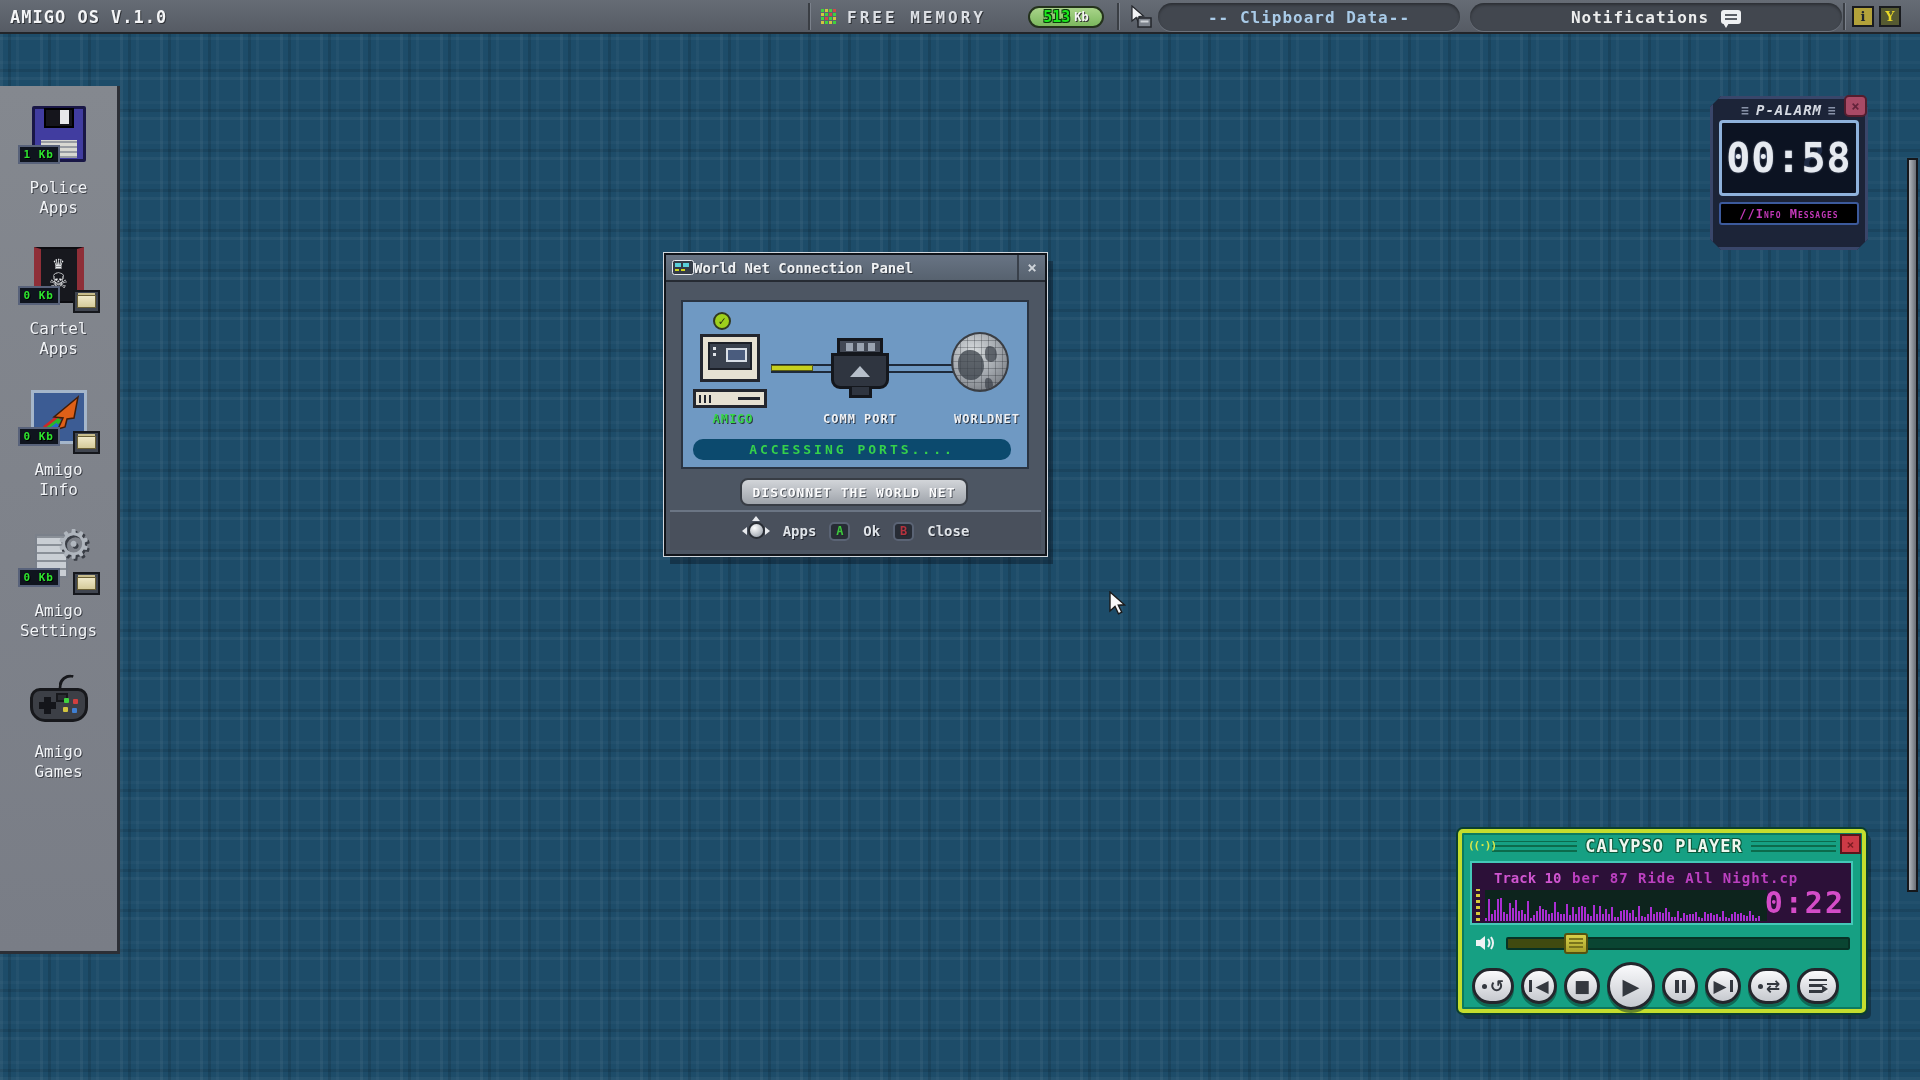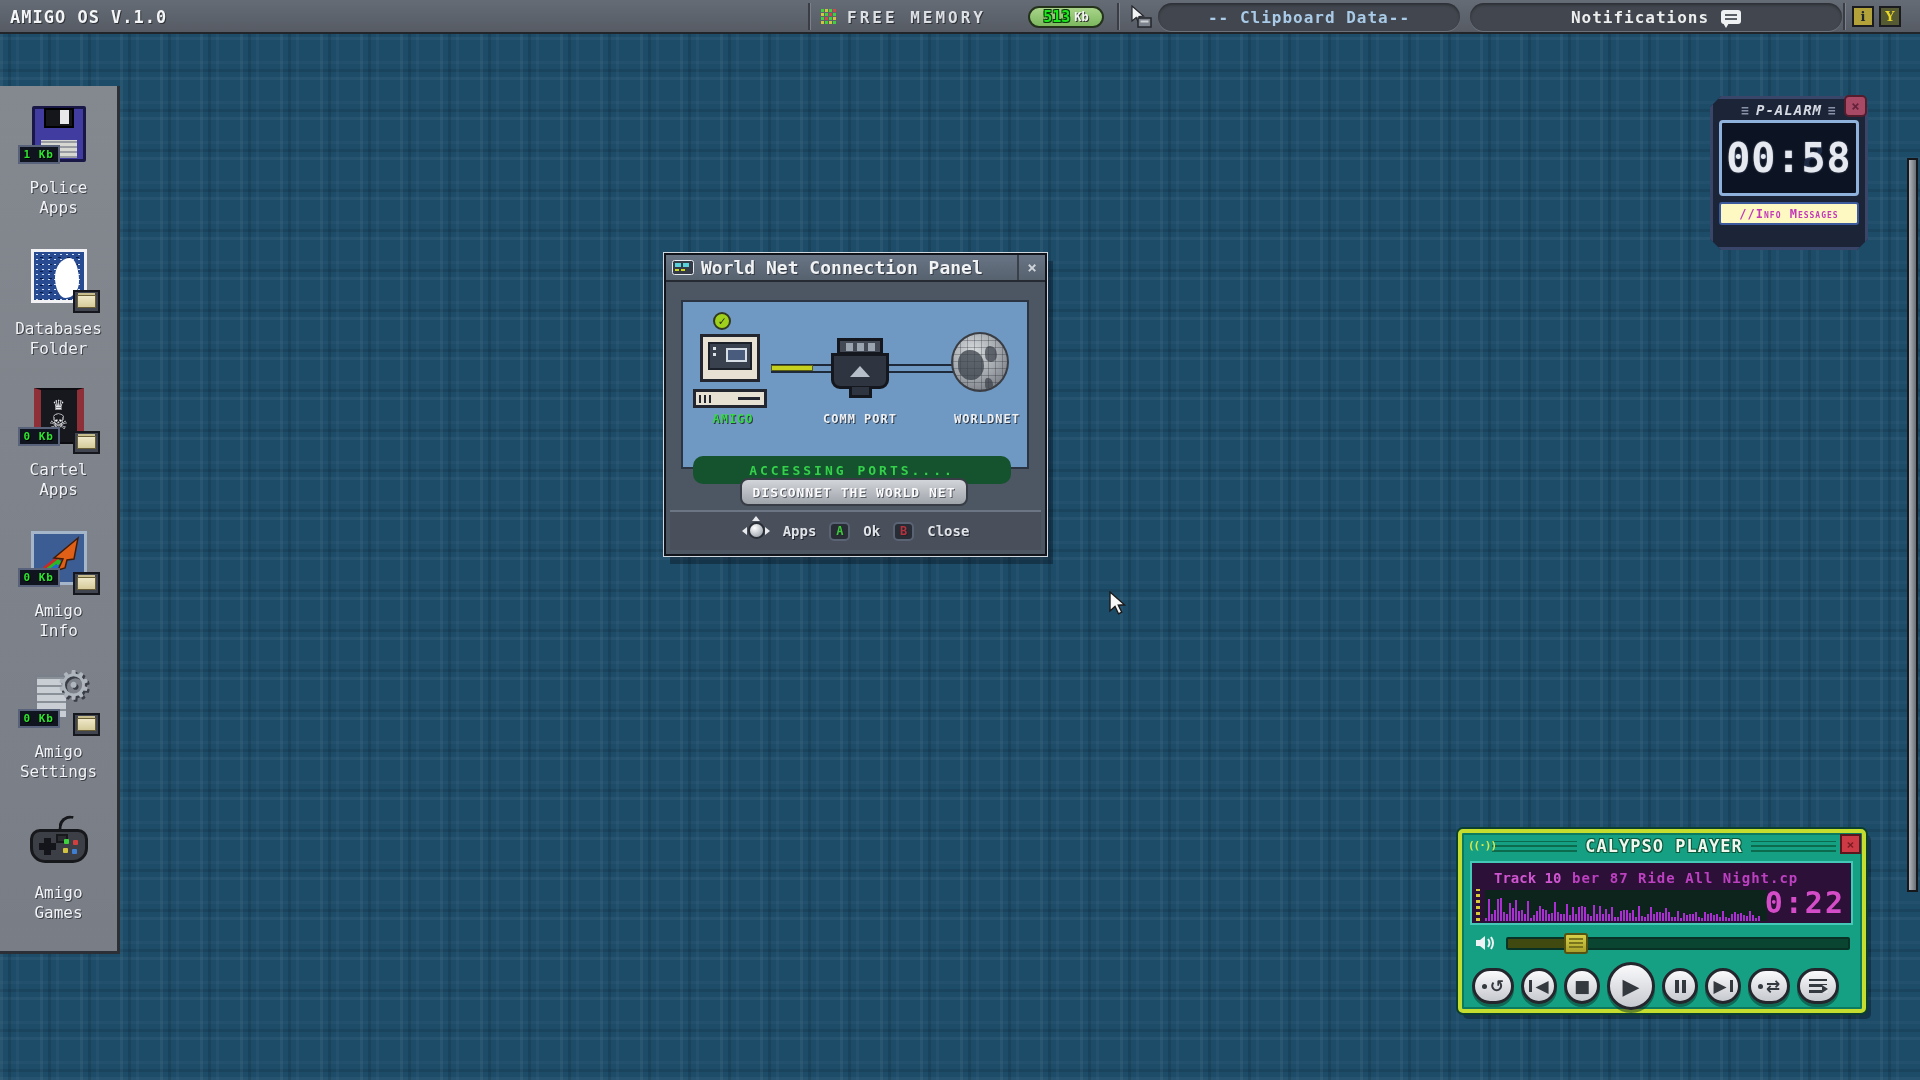--- a/index.html
+++ b/index.html
@@ -86,21 +86,21 @@
     background:linear-gradient(#14151a,#14151a) center/17px 7px no-repeat,linear-gradient(#14151a,#14151a) center/7px 17px no-repeat;}
   .gp-mid{position:absolute;left:23px;top:2px;width:12px;height:9px;background:#2a2c32;border:2px solid #17181c;}
   .gp-dots{position:absolute;right:4px;top:5px;width:18px;height:18px;}
   .gp-dots::before{content:"";position:absolute;left:1px;top:2px;width:5px;height:5px;border-radius:1px;background:#3fd23f;
     box-shadow:9px 1px 0 #d23f3f,-1px 9px 0 #d2c43f,8px 10px 0 #3f7fd2;}
   
   .dialog{position:absolute;left:664px;top:253px;width:383px;height:303px;background:#4d5663;
     border:2px solid #11151b;box-shadow:0 0 0 1px #cfd6dd,6px 8px 0 rgba(5,10,16,.35);}
   .dlg-title{position:relative;height:27px;background:linear-gradient(#687484,#57626f);border-bottom:2px solid #262b33;
     display:flex;align-items:center;padding:0 0 0 6px;cursor:move;}
-  .dlg-title-text{margin-left:7px;font-size:18px;font-weight:bold;color:#f0f2f4;text-shadow:1px 1px 0 #353b44;}
+  .dlg-title-text{font-size:14px;font-weight:bold;color:#f0f2f4;text-shadow:1px 1px 0 #353b44;}
   .dlg-x{margin-left:auto;width:28px;height:25px;border-left:2px solid #39404a;display:grid;place-items:center;
     color:#cfd4da;font-size:16px;font-weight:bold;cursor:pointer;}
   .dlg-body{position:absolute;left:15px;top:45px;width:348px;height:169px;background:#6f99c3;border:2px solid #2a3442;}
   .check{position:absolute;left:30px;top:10px;width:18px;height:18px;border-radius:50%;background:#9ed01c;border:2px solid #30381f;
     display:grid;place-items:center;color:#273010;font-size:12px;font-weight:bold;line-height:1;}
   .comp{position:absolute;left:10px;top:32px;width:78px;height:74px;}
   .mon{position:absolute;left:7px;top:0;width:60px;height:48px;background:#e6e1d2;border:3px solid #23262e;}
   .scr{position:absolute;left:5px;top:5px;width:44px;height:28px;background:#39414e;border:2px solid #1c2028;}
   .scr::before{content:"";position:absolute;left:3px;top:3px;width:3px;height:3px;background:#dfe3e8;box-shadow:0 6px 0 #dfe3e8;}
   .scr .win{position:absolute;right:3px;top:4px;width:21px;height:14px;background:#4a5c7e;border:2px solid #d8dee6;}
@@ -121,21 +121,21 @@
     background:radial-gradient(circle at 38% 32%,#d8dcde,#a2a7ad 50%,#75797f 88%);border:2px solid #3a3e44;overflow:hidden;}
   .globe::before{content:"";position:absolute;inset:0;
     background:repeating-linear-gradient(0deg,rgba(30,34,40,.28) 0 1px,transparent 1px 7px),
                repeating-linear-gradient(90deg,rgba(30,34,40,.28) 0 1px,transparent 1px 7px);}
   .globe::after{content:"";position:absolute;left:5px;top:16px;width:26px;height:30px;background:rgba(58,64,72,.75);
     border-radius:45% 55% 50% 50%;box-shadow:20px -11px 0 -7px rgba(58,64,72,.7),18px 19px 0 -9px rgba(58,64,72,.7);}
   .n-label{position:absolute;top:110px;font-weight:bold;font-size:12px;letter-spacing:1px;text-shadow:1px 1px 0 #2a3545;text-align:center;}
   .n-amigo{left:10px;width:80px;color:#39d84b;}
   .n-comm{left:130px;width:94px;color:#eef1f4;}
   .n-world{left:258px;width:92px;color:#eef1f4;}
-  .status-bar{position:absolute;left:10px;right:16px;top:154px;height:28px;background:#14532d;border-radius:10px;
+  .status-bar{position:absolute;left:10px;right:16px;top:137px;height:21px;background:#0c4a6e;border-radius:10px;
     display:grid;place-items:center;color:#35d14b;font-weight:bold;font-size:13px;letter-spacing:3px;}
   .disc-btn{position:absolute;left:74px;top:223px;width:228px;height:28px;background:linear-gradient(#d2d5d9,#9fa4ab);
     border:2px solid #383d45;border-radius:8px;color:#fbfbfc;font-family:"DejaVu Sans Mono",monospace;
     font-weight:bold;font-size:13px;letter-spacing:1px;text-shadow:1px 1px 0 #565b63;cursor:pointer;}
   .hint-bar{position:absolute;left:4px;right:4px;bottom:4px;height:40px;background:#49505c;border-top:2px solid #6b7584;
     display:flex;align-items:center;justify-content:center;gap:13px;color:#dfe3e8;font-weight:bold;font-size:14px;text-shadow:1px 1px 0 #22252c;}
   .dpad{position:relative;width:28px;height:22px;}
   .dpad::before{content:"";position:absolute;left:8px;top:4px;width:13px;height:13px;border-radius:50%;
     background:radial-gradient(circle at 35% 30%,#ffffff,#aab0b8 72%);box-shadow:0 0 0 2px #2a2e35;}
   .dp-l{position:absolute;left:0;top:7px;border-top:4px solid transparent;border-bottom:4px solid transparent;border-right:5px solid #e8eaee;}
@@ -149,21 +149,21 @@
   .alarm{position:absolute;left:1710px;top:96px;width:158px;height:154px;}
   .alarm-frame{position:absolute;inset:0;background:#1c2438;
     clip-path:polygon(11px 0,calc(100% - 11px) 0,100% 11px,100% calc(100% - 11px),calc(100% - 11px) 100%,11px 100%,0 calc(100% - 11px),0 11px);
     box-shadow:inset 0 0 0 3px #39466a;padding:4px 9px 0;}
   .alarm-title{height:20px;display:flex;align-items:center;justify-content:center;gap:6px;
     color:#d4d9e2;font-style:italic;font-weight:bold;font-size:14px;letter-spacing:1px;}
   .alarm-title .deco{color:#8892a8;font-size:13px;}
   .clock{height:76px;background:#0c1322;border:3px solid #8fb2dc;border-radius:4px;position:relative;display:grid;place-items:center;}
   .clock .ghost{position:absolute;inset:0;display:grid;place-items:center;font-weight:bold;font-size:40px;letter-spacing:1px;color:#1e2a44;}
   .clock .time{position:relative;font-weight:bold;font-size:40px;letter-spacing:1px;color:#e6eaf0;text-shadow:0 0 2px rgba(240,245,255,.4);}
-  .alarm-info{margin-top:6px;height:23px;background:#fef9c3;border:2px solid #3c5a9c;border-radius:3px;display:grid;place-items:center;
+  .alarm-info{margin-top:6px;height:23px;background:#000000;border:2px solid #3c5a9c;border-radius:3px;display:grid;place-items:center;
     color:#c238b8;font-weight:bold;font-size:12px;font-variant:small-caps;letter-spacing:1px;cursor:pointer;}
   .alarm-close{position:absolute;right:1px;top:-1px;width:23px;height:22px;background:#a84a66;border:2px solid #531d2e;border-radius:5px;
     display:grid;place-items:center;color:#63223a;font-weight:bold;font-size:14px;cursor:pointer;}
   
   .player{position:absolute;left:1458px;top:829px;width:408px;height:184px;background:#16a083;
     border:4px solid #c4dd2e;border-radius:5px;box-shadow:0 0 0 2px #0b3f2f,inset 0 0 0 2px #0c7a5f,5px 6px 0 rgba(0,0,0,.3);}
   .p-title{position:relative;height:26px;display:flex;align-items:center;padding:0 26px 0 30px;gap:8px;cursor:move;}
   .radio{position:absolute;left:6px;top:6px;color:#d8e84a;font-weight:bold;font-size:11px;letter-spacing:-1px;}
   .stripe{flex:1;height:11px;background:repeating-linear-gradient(0deg,#0c6b4c 0 2px,transparent 2px 5px);}
   .p-name{font-weight:bold;font-size:17px;letter-spacing:1px;color:#eef6ee;
@@ -246,33 +246,20 @@
           </div>
         <span class="kb" id="kb-0">1 Kb</span>
 
       </div>
       <div class="dt-label">
         <span>Police</span>
           <span>Apps</span>
       </div>
     </div>
 
-    <div class="dt-item">
-      <div class="icon-wrap">
-        <div class="portrait">
-            <span class="face"></span>
-          </div>
-
-        <span class="folder" id="fd-1"></span>
-      </div>
-      <div class="dt-label">
-        <span>Databases</span>
-          <span>Folder</span>
-      </div>
-    </div>
 
     <div class="dt-item">
       <div class="icon-wrap">
         <div class="cartel">
           <span class="crown">♛</span>
             <span class="skull">☠</span>
         </div>
         <span class="kb" id="kb-2">0 Kb</span>
         <span class="folder" id="fd-2"></span>
       </div>

